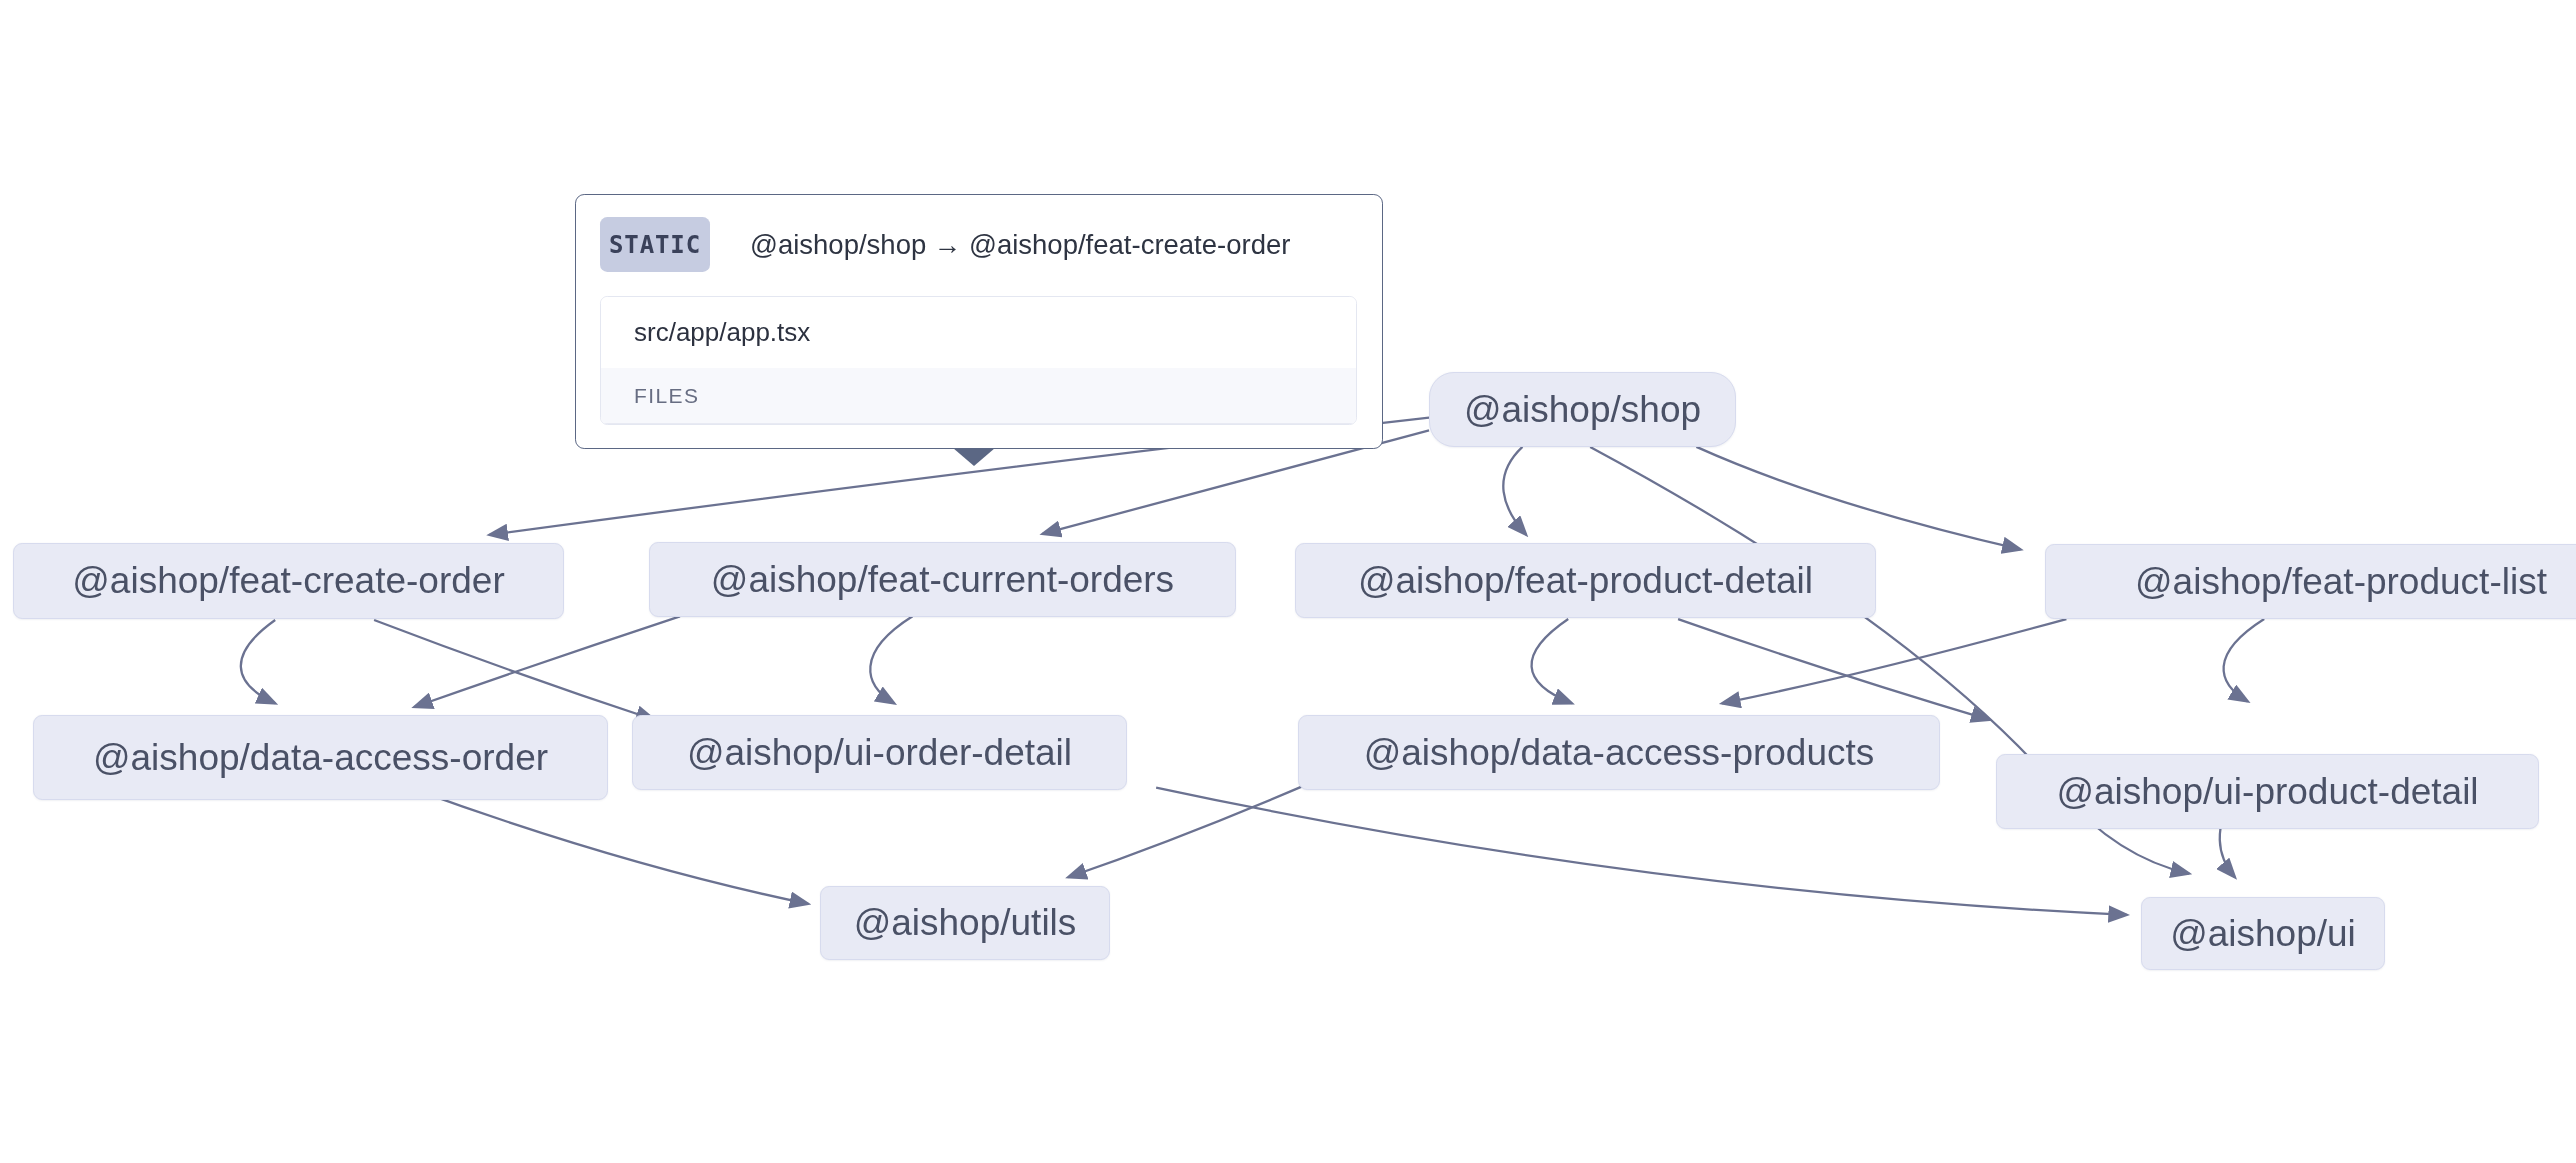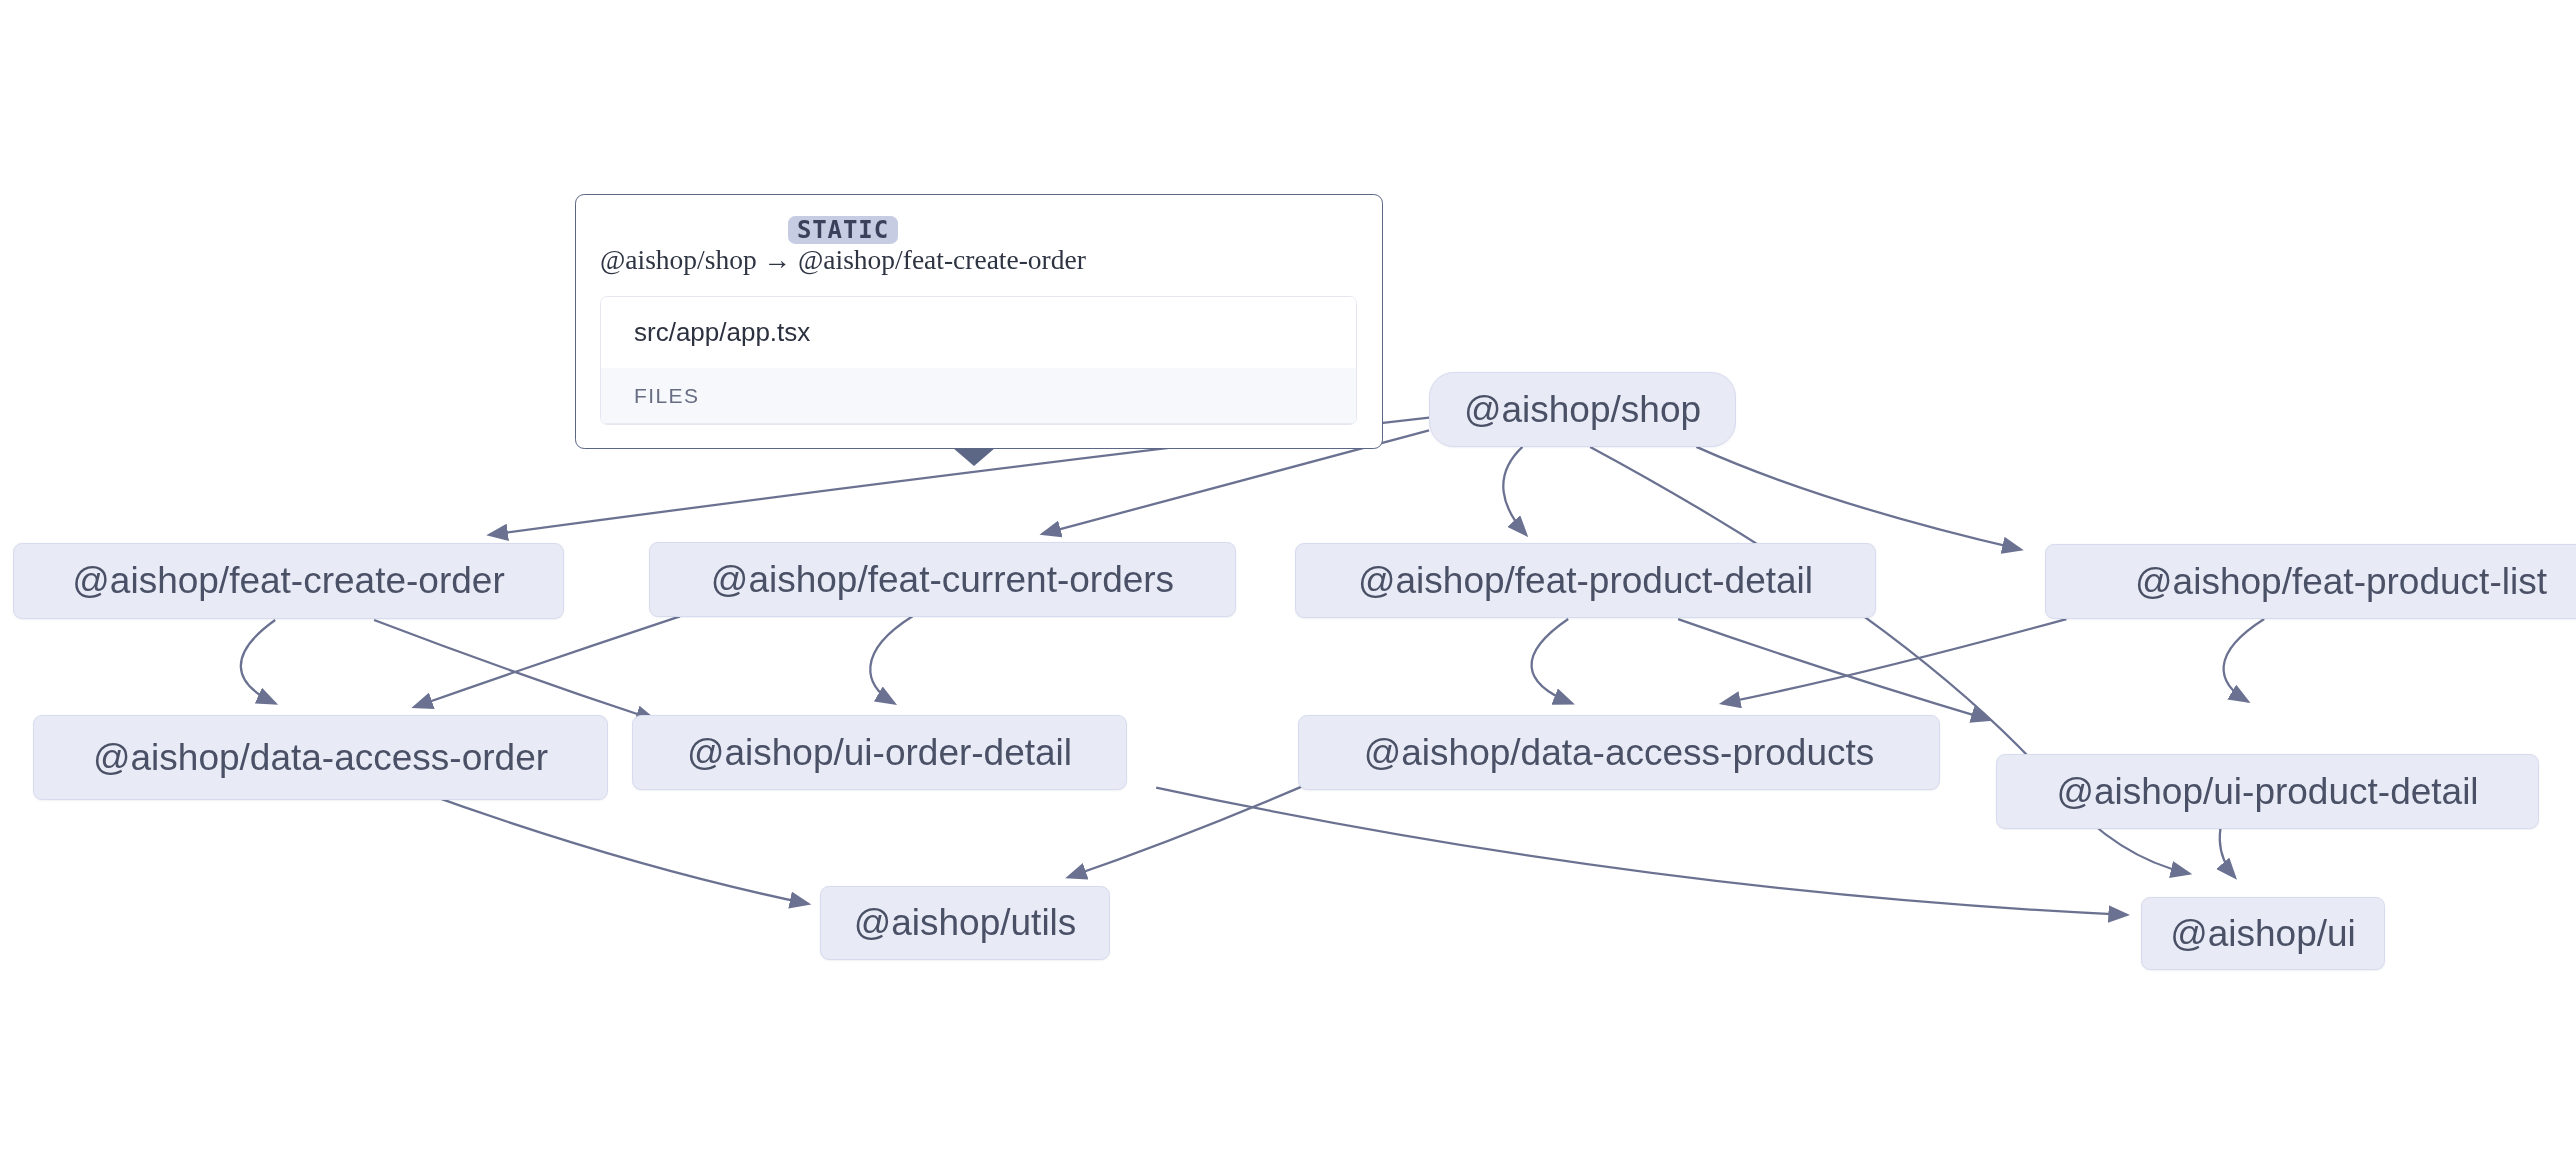--- a/index.html
+++ b/index.html
@@ -11,25 +11,25 @@
          color:#4a5166;font-size:37px;box-shadow:0 0.9px 1.8px rgba(70,80,120,0.08);
          box-sizing:border-box;white-space:nowrap;cursor:pointer;}
   .edge-path{fill:none;stroke:#6b7291;stroke-width:2.5px;}
   
   #tooltip{position:absolute;left:575px;top:194px;width:808px;height:255px;
            background:#ffffff;border:1.8px solid #5b6784;border-radius:9.2px;
            box-sizing:border-box;z-index:10;}
   #tooltip-caret{position:absolute;left:953px;top:448px;width:0;height:0;z-index:11;
            border-left:21px solid transparent;border-right:21px solid transparent;
            border-top:18.3px solid #5b6784;}
-  #tt-head{position:absolute;left:24px;top:21px;height:57px;display:flex;align-items:center;flex-direction:column;}
+  #tt-head{position:absolute;left:24px;top:21px;height:57px;display:flex;align-items:center;}
   #tt-badge{background:#c6cce1;color:#3a415a;border-radius:7.3px;height:55px;width:110px;
            display:flex;align-items:center;justify-content:center;
            font-family:"DejaVu Sans Mono",monospace;font-weight:bold;font-size:24px;letter-spacing:0.9px;}
-  #tt-edge-label{font-family:Liberation Serif, serif;
+  #tt-edge-label{margin-left:40px;font-family:Liberation Sans, sans-serif;
            font-size:27.5px;color:#2e3442;}
   #tt-files{position:absolute;left:24px;top:101px;width:757px;height:129px;
            border:0.9px solid #e4e7f1;border-radius:7.3px;overflow:hidden;box-sizing:border-box;}
   #tt-files-header{height:56px;background:#f7f8fc;border-bottom:0.9px solid #e8eaf3;
            display:flex;align-items:center;padding-left:33px;box-sizing:border-box;
            font-size:21px;letter-spacing:1.4px;color:#676d82;}
   #tt-file-row{height:71px;background:#ffffff;display:flex;align-items:center;
            padding-left:33px;box-sizing:border-box;font-size:26px;color:#2c313f;}
 </style>
 </head>

